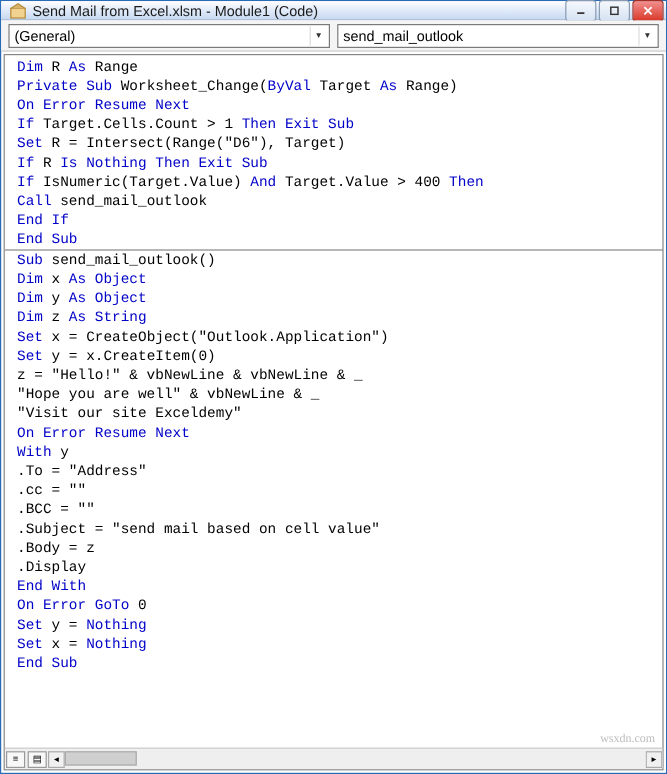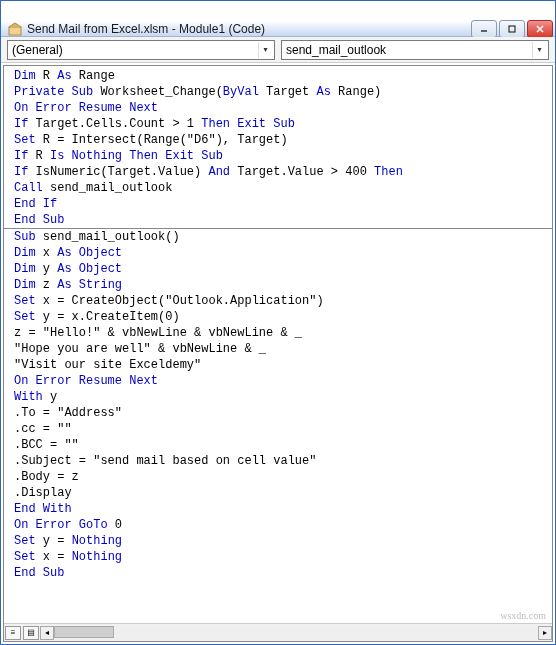--- a/index.html
+++ b/index.html
@@ -1,18 +1,18 @@
 <!DOCTYPE html>
 <html><head>
 <meta charset="utf-8">
 <style>
 * { margin: 0; padding: 0; box-sizing: border-box; }
 body { font-family: "Segoe UI", Tahoma, sans-serif; font-size: 12px; background: #f0f0f0; padding: 0; width: 556px; height: 645px; overflow: hidden; }
 .window { width: 556px; height: 645px; background: #fff; border: 1px solid #2a6bb8; display: flex; flex-direction: column; }
-.titlebar { height: 16px; background: linear-gradient(180deg, #fff 0%, #e6eefb 40%, #c7d9f1 100%); display: flex; align-items: center; padding: 0 2px 0 6px; border-bottom: 1px solid #a0b4d0; margin-top: 20px; }
+.titlebar { height: 16px; background: linear-gradient(180deg, #fff 0%, #e6eefb 40%, #c7d9f1 100%); display: flex; align-items: center; padding: 0 2px 0 6px; border-bottom: 1px solid #a0b4d0; }
 .titlebar-icon { width: 16px; height: 16px; margin-right: 4px; display: inline-flex; align-items: center; justify-content: center; font-size: 12px; }
 .titlebar-title { flex: 1; font-size: 12px; color: #1a1a1a; }
 .win-buttons { display: flex; gap: 2px; }
 .win-btn { width: 26px; height: 18px; border: 1px solid #8a9bb2; background: linear-gradient(180deg,#f6f9fd,#d5e2f2); border-radius: 3px; display: flex; align-items: center; justify-content: center; cursor: pointer; font-size: 10px; color: #333; }
 .win-btn.close { background: linear-gradient(180deg,#f28f8f,#d93a2b); border-color: #a02e25; color: #fff; font-weight: bold; }
 .toolbar { height: 26px; background: #f4f4f4; border-bottom: 1px solid #ccc; display: flex; align-items: center; padding: 2px 6px; gap: 6px; }
 .combo { height: 20px; border: 1px solid #7a7a7a; background: #fff; font-family: Tahoma, sans-serif; font-size: 12px; padding: 1px 18px 1px 4px; position: relative; display: flex; align-items: center; cursor: pointer; }
 .combo-arrow { position: absolute; right: 2px; top: 1px; width: 14px; height: 16px; display: flex; align-items: center; justify-content: center; font-size: 8px; color: #333; border-left: 1px solid #ddd; }
 .combo.left { flex: 1; }
 .combo.right { flex: 1; }

